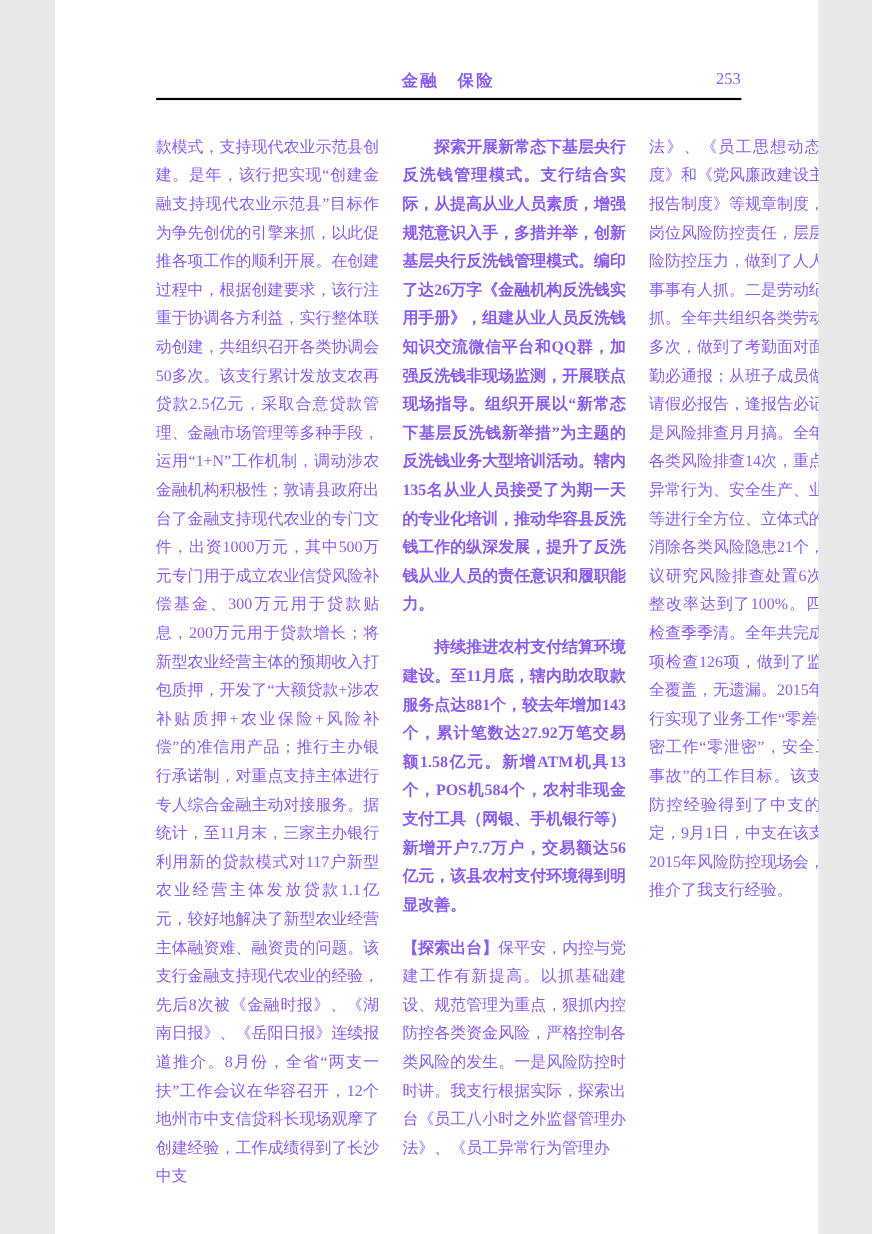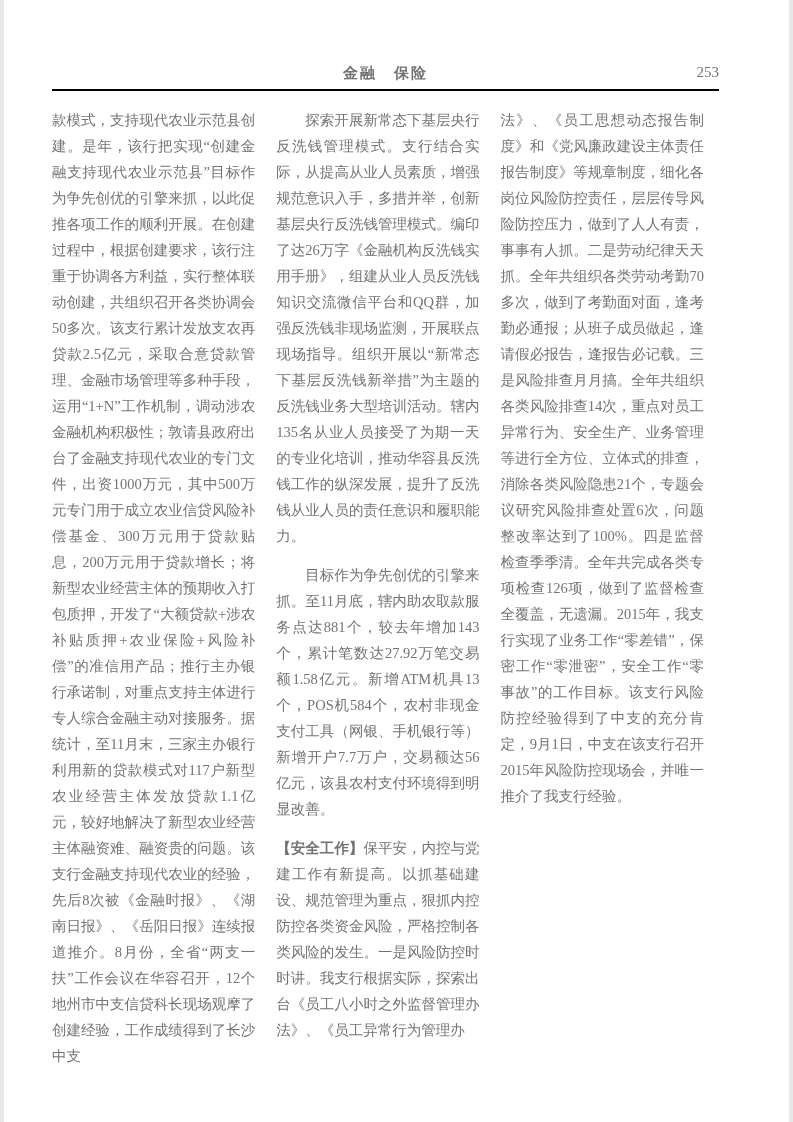--- a/index.html
+++ b/index.html
@@ -1,25 +1,25 @@
 <!DOCTYPE html>
 <html><head>
 <meta charset="utf-8">
 <style>
   * { margin: 0; padding: 0; box-sizing: border-box; }
   html, body { background: #e8e8e8; }
   body { font-family: "Liberation Serif", "DejaVu Serif", serif; }
   .page {
     position: relative;
-    width: 785px;
+    width: 694px;
     height: 1122px;
     margin: 0 auto;
     background: #ffffff;
-    color: #737373;
-    padding: 62px 70px 0 48px;
+    color: #8b5cf6;
+    padding: 62px 70px 0 92px;
     overflow: hidden;
   }
   .page-header {
     position: relative;
     height: 24px;
   }
   .header-title {
     position: absolute;
     left: 50%;
     transform: translateX(-50%);
@@ -37,35 +37,35 @@
     margin-left: 40px;
   }
   .rule {
     height: 1.5px;
     background: #000;
     margin-top: 3px;
   }
   .columns {
     display: flex;
     gap: 21px;
-    margin-top: 16px;
+    margin-top: 30px;
   }
   .col {
     width: 203.3px;
     flex: 0 0 auto;
     overflow: hidden;
   }
   .para {
     font-size: 14.5px;
     line-height: 26px;
     text-align: justify;
     word-break: break-all;
     margin-bottom: 13px;
   }
-  .para.indent { text-indent: 2em; }
+  .para.indent { text-indent: 2em; font-weight: bold; }
   .entry-label { font-weight: bold; }
 </style>
 </head>
 <body>
 
 <div class="page">
 
   <header class="page-header">
     <span class="header-title">金融　保险</span>
     <span class="page-number">253</span>
@@ -74,22 +74,22 @@
   <div class="rule"></div>
 
   <main class="columns">
 
     <div class="col">
       <p class="para">款模式，支持现代农业示范县创建。是年，该行把实现“创建金融支持现代农业示范县”目标作为争先创优的引擎来抓，以此促推各项工作的顺利开展。在创建过程中，根据创建要求，该行注重于协调各方利益，实行整体联动创建，共组织召开各类协调会50多次。该支行累计发放支农再贷款2.5亿元，采取合意贷款管理、金融市场管理等多种手段，运用“1+N”工作机制，调动涉农金融机构积极性；敦请县政府出台了金融支持现代农业的专门文件，出资1000万元，其中500万元专门用于成立农业信贷风险补偿基金、300万元用于贷款贴息，200万元用于贷款增长；将新型农业经营主体的预期收入打包质押，开发了“大额贷款+涉农补贴质押+农业保险+风险补偿”的准信用产品；推行主办银行承诺制，对重点支持主体进行专人综合金融主动对接服务。据统计，至11月末，三家主办银行利用新的贷款模式对117户新型农业经营主体发放贷款1.1亿元，较好地解决了新型农业经营主体融资难、融资贵的问题。该支行金融支持现代农业的经验，先后8次被《金融时报》、《湖南日报》、《岳阳日报》连续报道推介。8月份，全省“两支一扶”工作会议在华容召开，12个地州市中支信贷科长现场观摩了创建经验，工作成绩得到了长沙中支</p>
     </div>
 
     <div class="col">
       <p class="para indent">探索开展新常态下基层央行反洗钱管理模式。支行结合实际，从提高从业人员素质，增强规范意识入手，多措并举，创新基层央行反洗钱管理模式。编印了达26万字《金融机构反洗钱实用手册》，组建从业人员反洗钱知识交流微信平台和QQ群，加强反洗钱非现场监测，开展联点现场指导。组织开展以“新常态下基层反洗钱新举措”为主题的反洗钱业务大型培训活动。辖内135名从业人员接受了为期一天的专业化培训，推动华容县反洗钱工作的纵深发展，提升了反洗钱从业人员的责任意识和履职能力。</p>
-      <p class="para indent">目标作为争先创优的引擎来抓。至11月底，辖内助农取款服务点达881个，较去年增加143个，累计笔数达27.92万笔交易额1.58亿元。新增ATM机具13个，POS机584个，农村非现金支付工具（网银、手机银行等）新增开户7.7万户，交易额达56亿元，该县农村支付环境得到明显改善。</p>
-      <p class="para"><b class="entry-label">【安全工作】</b><span>保平安，内控与党建工作有新提高。以抓基础建设、规范管理为重点，狠抓内控防控各类资金风险，严格控制各类风险的发生。一是风险防控时时讲。我支行根据实际，探索出台《员工八小时之外监督管理办法》、《员工异常行为管理办</span></p>
+      <p class="para indent">持续推进农村支付结算环境建设。至11月底，辖内助农取款服务点达881个，较去年增加143个，累计笔数达27.92万笔交易额1.58亿元。新增ATM机具13个，POS机584个，农村非现金支付工具（网银、手机银行等）新增开户7.7万户，交易额达56亿元，该县农村支付环境得到明显改善。</p>
+      <p class="para"><b class="entry-label">【探索出台】</b><span>保平安，内控与党建工作有新提高。以抓基础建设、规范管理为重点，狠抓内控防控各类资金风险，严格控制各类风险的发生。一是风险防控时时讲。我支行根据实际，探索出台《员工八小时之外监督管理办法》、《员工异常行为管理办</span></p>
     </div>
 
     <div class="col">
       <p class="para">法》、《员工思想动态报告制度》和《党风廉政建设主体责任报告制度》等规章制度，细化各岗位风险防控责任，层层传导风险防控压力，做到了人人有责，事事有人抓。二是劳动纪律天天抓。全年共组织各类劳动考勤70多次，做到了考勤面对面，逢考勤必通报；从班子成员做起，逢请假必报告，逢报告必记载。三是风险排查月月搞。全年共组织各类风险排查14次，重点对员工异常行为、安全生产、业务管理等进行全方位、立体式的排查，消除各类风险隐患21个，专题会议研究风险排查处置6次，问题整改率达到了100%。四是监督检查季季清。全年共完成各类专项检查126项，做到了监督检查全覆盖，无遗漏。2015年，我支行实现了业务工作“零差错”，保密工作“零泄密”，安全工作“零事故”的工作目标。该支行风险防控经验得到了中支的充分肯定，9月1日，中支在该支行召开2015年风险防控现场会，并唯一推介了我支行经验。</p>
     </div>
 
   </main>
 
 </div>
 

